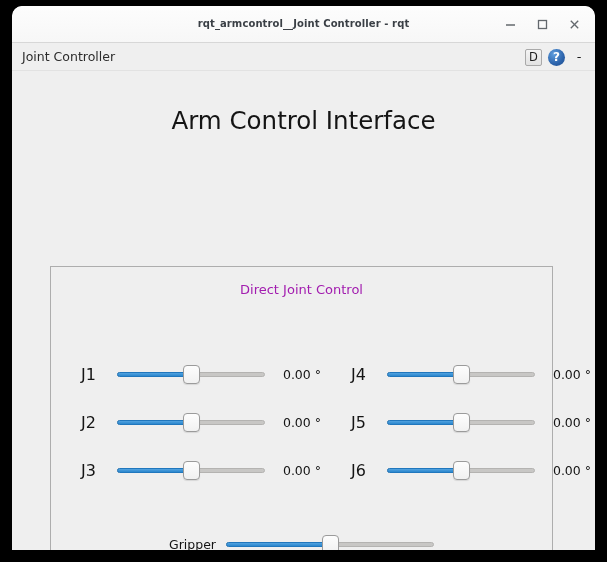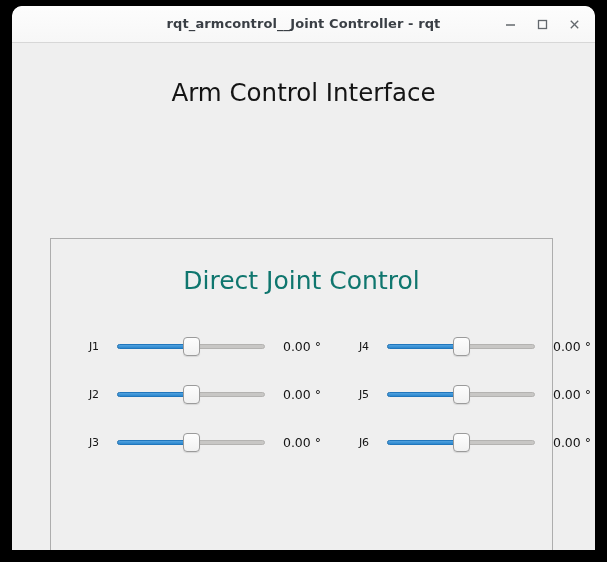--- a/index.html
+++ b/index.html
@@ -31,21 +31,21 @@
     height: 37px;
     background: linear-gradient(#fdfdfd, #f7f7f7);
     border-bottom: 1px solid #d7d7d7;
     border-radius: 10px 10px 0 0;
   }
   #window-title {
     position: absolute;
     left: 0; right: 0; top: 0;
     line-height: 36px;
     text-align: center;
-    font-size: 13px;
+    font-size: 10px;
     font-weight: bold;
     color: #3a3f45;
     letter-spacing: .1px;
   }
   .wbtns {
     position: absolute;
     right: 6px;
     top: 0;
     height: 36px;
     display: flex;
@@ -132,46 +132,46 @@
   #groupbox {
     position: absolute;
     left: 38px;
     top: 160px;
     width: 503px;
     height: 342px;
     border: 1px solid #adadad;
     background: transparent;
   }
   #group-title {
-    margin-top: 27px;
+    margin-top: 15px;
     text-align: center;
-    font-size: 25px;
-    color: #0f766e;
+    font-size: 13px;
+    color: #a21caf;
   }
 
   
   #joint-grid {
     position: absolute;
     left: 0; right: 0;
     top: 94px;
     display: grid;
     grid-template-columns: 1fr 1fr;
     row-gap: 22px;
     column-gap: 0px;
   }
   .joint-row {
     display: flex;
     align-items: center;
     height: 26px;
     padding-left: 30px;
   }
   .joint-label {
     width: 26px;
-    text-align: center;
-    font-size: 11px;
+    text-align: left;
+    font-size: 16px;
     color: #141414;
     flex: 0 0 auto;
   }
   .joint-value {
     width: 56px;
     text-align: right;
     font-size: 12.5px;
     color: #141414;
     flex: 0 0 auto;
     padding-left: 12px;
@@ -255,20 +255,29 @@
       </div>
       <div class="wbtn">
         <svg width="13" height="13" viewBox="0 0 13 13">
             <line x1="2.8" y1="2.8" x2="10.2" y2="10.2" stroke="#63686d" stroke-width="1.3"></line>
             <line x1="10.2" y1="2.8" x2="2.8" y2="10.2" stroke="#63686d" stroke-width="1.3"></line>
           </svg>
       </div>
     </div>
   </div>
 
+  <div id="dock-header">
+    <div id="dock-title">Joint Controller</div>
+    <div id="dock-buttons">
+      <div class="dock-btn dock-btn-d">D</div>
+      <div class="dock-btn dock-btn-help">?</div>
+      <div class="dock-btn dock-btn-min">-</div>
+      <div class="dock-btn dock-btn-close">O</div>
+    </div>
+  </div>
 
   <div id="content">
 
     <div id="page-title">Arm Control Interface</div>
 
     <div id="groupbox">
       <div id="group-title">Direct Joint Control</div>
 
       <div id="joint-grid">
 
@@ -321,16 +330,24 @@
             <span class="joint-label">J6</span>
             <div class="slider joint">
               <div class="groove"></div>
               <div class="fill" style="width: 74px;"></div>
               <div class="handle" style="left: 74px;"></div>
             </div>
             <span class="joint-value">0.00 °</span>
           </div>
         </div>
 
+      <div id="gripper-row">
+        <span id="gripper-label">Gripper</span>
+        <div class="slider gripper">
+          <div class="groove"></div>
+          <div class="fill" style="width: 104px;"></div>
+          <div class="handle" style="left: 104px;"></div>
+        </div>
+      </div>
     </div>
 
   </div>
 </div>
 
 </body></html>

